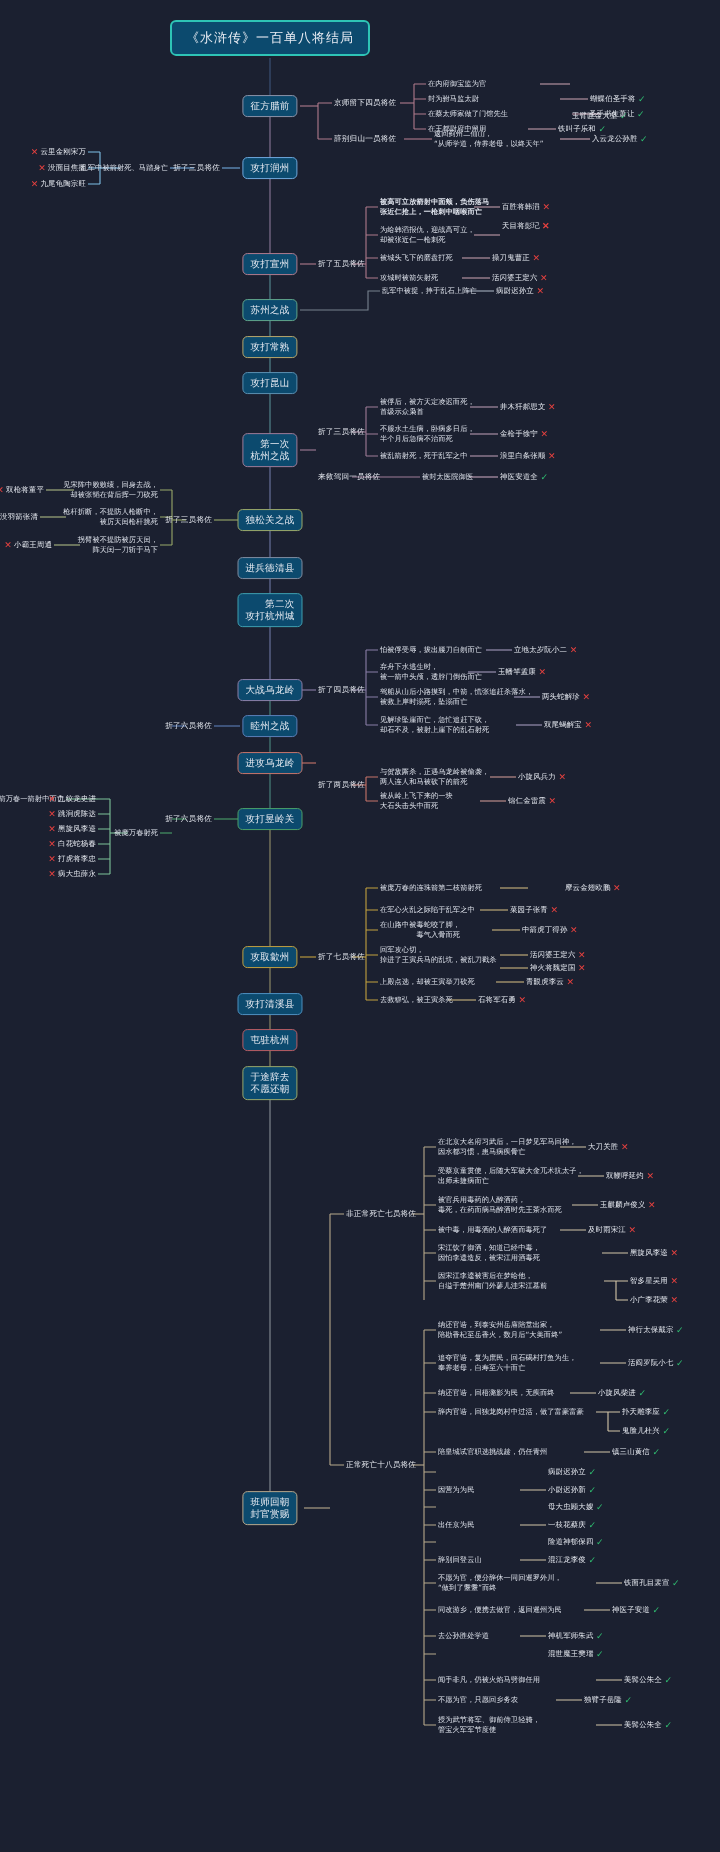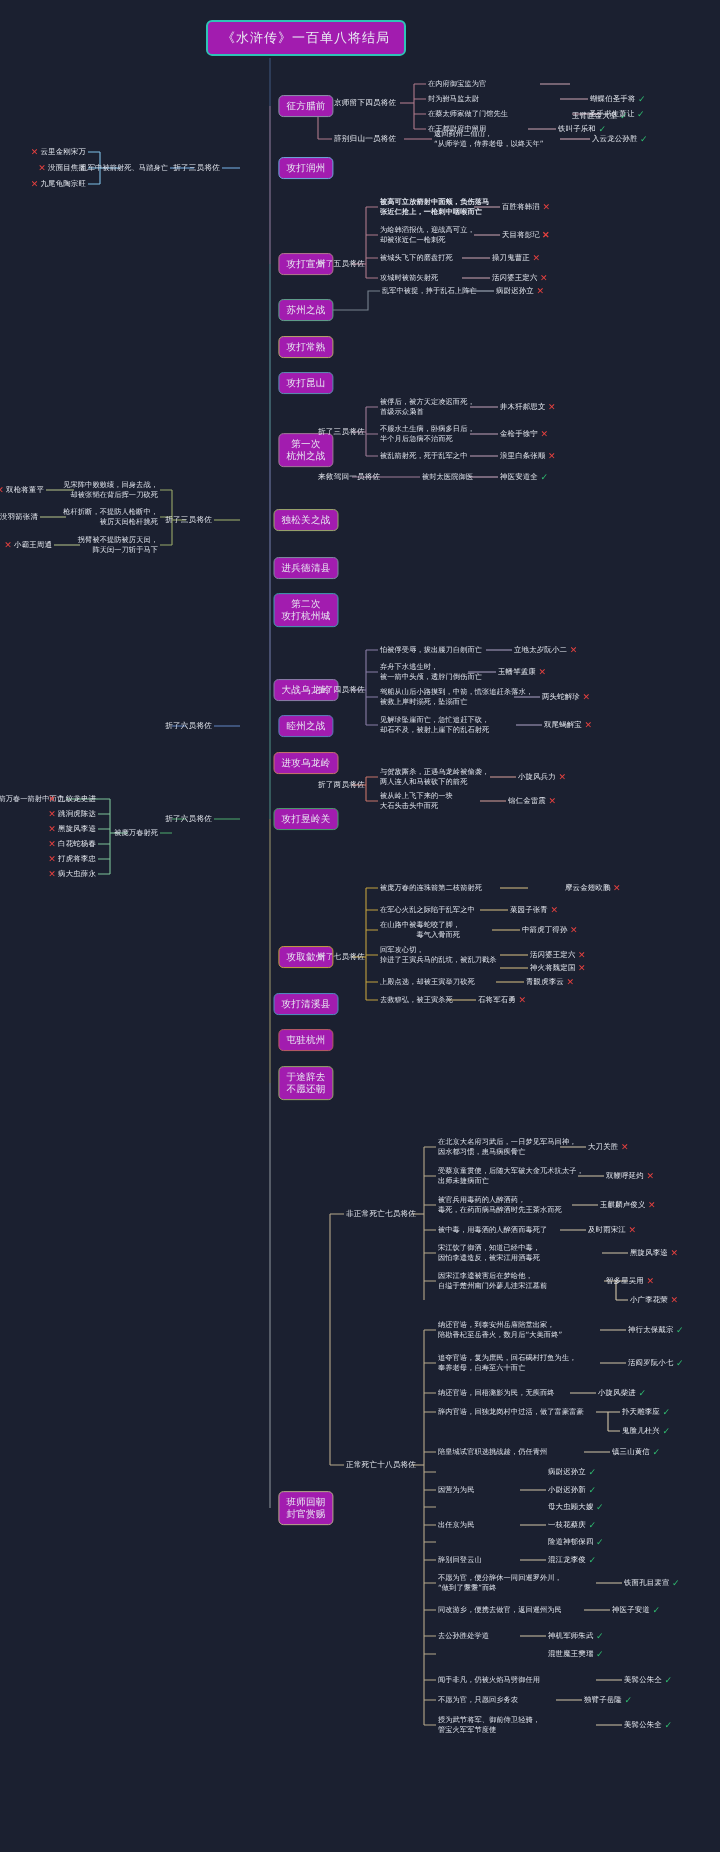--- a/index.html
+++ b/index.html
@@ -11,30 +11,29 @@
     position:relative;
     overflow:hidden;
   }
   #canvas { position:absolute; inset:0; }
   svg.links { position:absolute; inset:0; width:720px; height:1852px; pointer-events:none; }
 
   .node {
     position:absolute;
     border:1px solid #8aa;
     border-radius:5px;
-    background:#a21caf;
+    background:#0c4a6e;
     color:#e9ecf3;
     font-size:9.5px;
     line-height:1.25;
     padding:4px 7px;
-    text-align:center;
+    text-align:right;
     white-space:pre-line;
     transform:translate(-50%,-50%);
     letter-spacing:.3px;
-    margin-left:36px;
   }
   .root {
     font-size:13px;
     padding:8px 14px;
     border:2px solid #2ec4b6;
     border-radius:6px;
     letter-spacing:1px;
   }
   .leaf {
     position:absolute;
@@ -219,21 +218,21 @@
   <div class="name r" style="left:86px;top:184px;"><span class="mk dead lead">✕</span><span>九尾龟陶宗旺</span></div>
 
   <div class="mid" style="left:318px;top:264px;">折了五员将佐</div>
   <div class="leaf" style="left:380px;top:207px;font-weight:bold;">被高可立放箭射中面颊，负伤落马
 张近仁抢上，一枪刺中咽喉而亡</div>
   <div class="leaf" style="left:380px;top:235px;">为给韩滔报仇，迎战高可立，
 却被张近仁一枪刺死</div>
   <div class="leaf" style="left:380px;top:258px;">被城头飞下的磨盘打死</div>
   <div class="leaf" style="left:380px;top:278px;">攻城时被箭矢射死</div>
   <div class="name" style="left:502px;top:207px;"><span>百胜将韩滔</span> <span class="mk dead">✕</span></div>
-  <div class="name" style="left:502px;top:235px;font-family:Liberation Serif, serif;"><span>天目将彭玘</span> <span class="mk dead">✕</span></div>
+  <div class="name" style="left:502px;top:226px;font-family:Liberation Serif, serif;"><span>天目将彭玘</span> <span class="mk dead">✕</span></div>
   <div class="name" style="left:492px;top:258px;"><span>操刀鬼曹正</span> <span class="mk dead">✕</span></div>
   <div class="name" style="left:492px;top:278px;"><span>活闪婆王定六</span> <span class="mk dead">✕</span></div>
 
   <div class="leaf" style="left:382px;top:291px;">乱军中被捉，摔于乱石上阵亡</div>
   <div class="name" style="left:496px;top:291px;"><span>病尉迟孙立</span> <span class="mk dead">✕</span></div>
 
   <div class="mid" style="left:318px;top:432px;">折了三员将佐</div>
   <div class="leaf" style="left:380px;top:407px;">被俘后，被方天定凌迟而死，
 首级示众枭首</div>
   <div class="leaf" style="left:380px;top:434px;">不服水土生病，卧病多日后，
@@ -319,21 +318,21 @@
   <div class="leaf" style="left:438px;top:1230px;">被中毒，用毒酒的人醉酒而毒死了</div>
   <div class="leaf" style="left:438px;top:1253px;">宋江饮了御酒，知道已经中毒，
 因怕李逵造反，被宋江用酒毒死</div>
   <div class="leaf" style="left:438px;top:1281px;">因宋江李逵被害后在梦给他，
 自缢于楚州南门外蓼儿洼宋江墓前</div>
   <div class="name" style="left:588px;top:1147px;"><span>大刀关胜</span> <span class="mk dead">✕</span></div>
   <div class="name" style="left:606px;top:1176px;"><span>双鞭呼延灼</span> <span class="mk dead">✕</span></div>
   <div class="name" style="left:600px;top:1205px;"><span>玉麒麟卢俊义</span> <span class="mk dead">✕</span></div>
   <div class="name" style="left:588px;top:1230px;"><span>及时雨宋江</span> <span class="mk dead">✕</span></div>
   <div class="name" style="left:630px;top:1253px;"><span>黑旋风李逵</span> <span class="mk dead">✕</span></div>
-  <div class="name" style="left:606px;top:1281px;"><span>智多星吴用</span> <span class="mk dead">✕</span></div>
+  <div class="name" style="left:630px;top:1281px;"><span>智多星吴用</span> <span class="mk dead">✕</span></div>
   <div class="name" style="left:630px;top:1300px;"><span>小广李花荣</span> <span class="mk dead">✕</span></div>
 
   <div class="leaf" style="left:438px;top:1330px;">纳还官诰，到泰安州岳庙陪堂出家，
 陪勘香杞至岳香火，数月后“大美而终”</div>
   <div class="leaf" style="left:438px;top:1363px;">追夺官诰，复为庶民，回石碣村打鱼为生，
 奉养老母，自寿至六十而亡</div>
   <div class="leaf" style="left:438px;top:1393px;">纳还官诰，回梧潞影为民，无疾而终</div>
   <div class="leaf" style="left:438px;top:1412px;">辞内官诰，回独龙岗村中过活，做了富豪富豪</div>
   <div class="leaf" style="left:438px;top:1452px;">陪皇城试官职选挑战趁，仍任青州</div>
   <div class="leaf" style="left:438px;top:1490px;">因营为为民</div>

